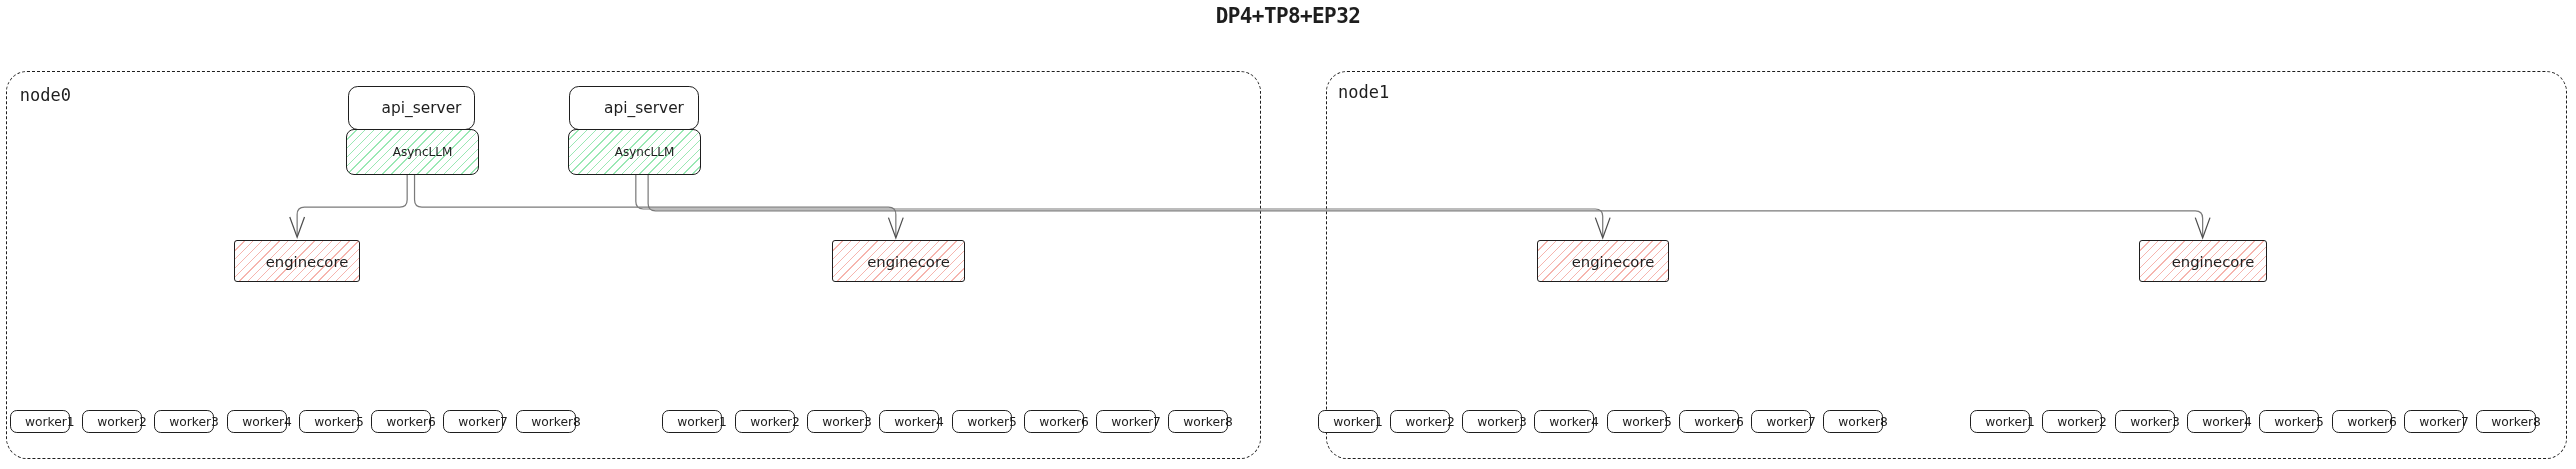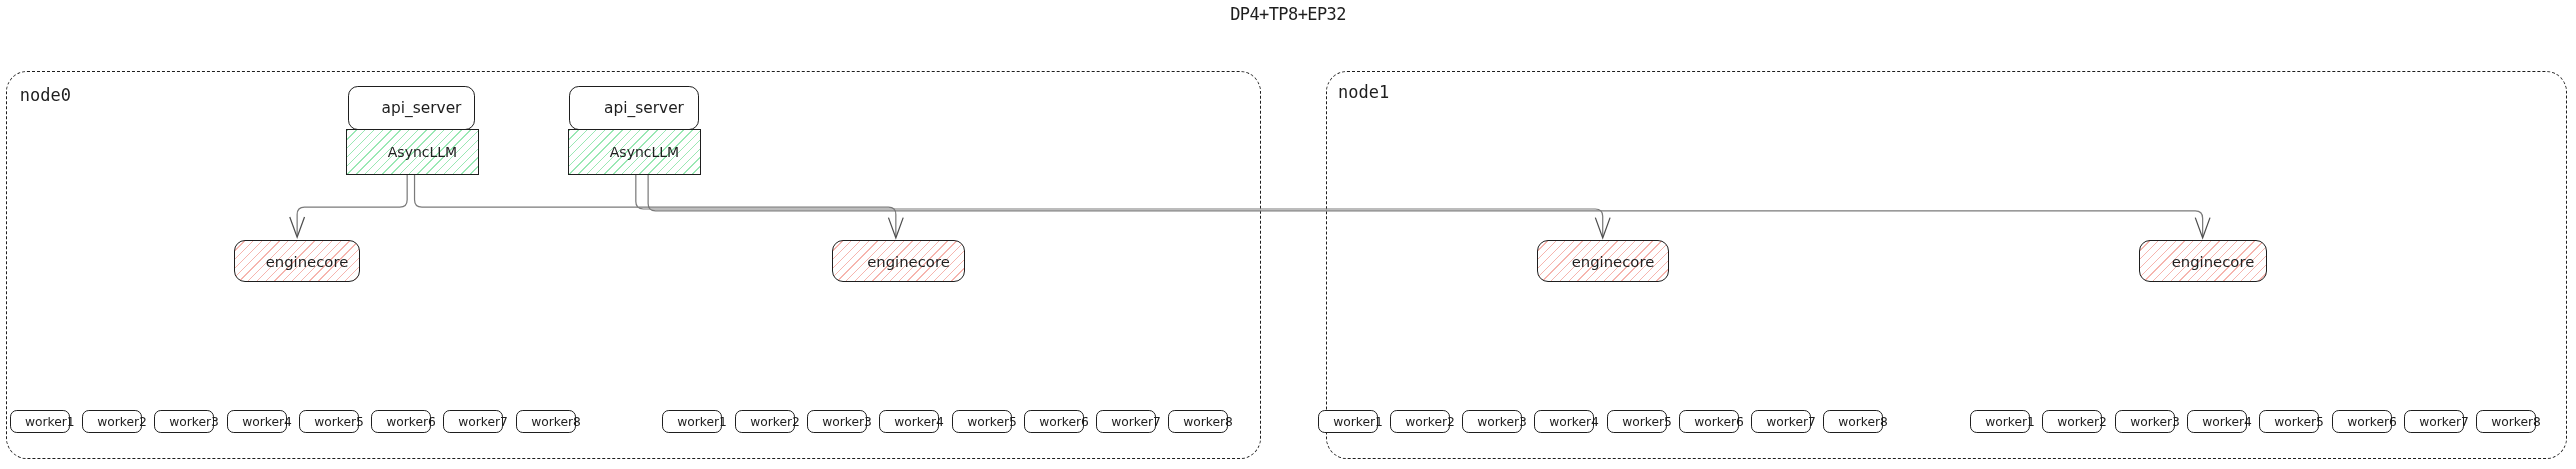--- a/index.html
+++ b/index.html
@@ -2,46 +2,46 @@
 <html style="--green-hatch: #9ae8b4; --red-hatch: #f6b5ae;font-size:9.8px"><head>
 <meta charset="utf-8">
 <style>
   html,body{margin:0;padding:0;background:#ffffff;}
   .canvas{
     position:relative;width:2576px;height:469px;background:#ffffff;overflow:hidden;
     font-family:"DejaVu Sans", sans-serif;color:#1e1e1e;
   }
   .title{
     position:absolute;left:0;right:0;top:3.7px;text-align:center;
-    font-family:"DejaVu Sans Mono", monospace;font-size:17px;font-weight:normal;
+    font-family:"DejaVu Sans Mono", monospace;font-size:21px;font-weight:bold;
     letter-spacing:-0.6px;color:#1e1e1e;
   }
   .node-box{
     position:absolute;border:1.5px dashed #1e1e1e;border-radius:21px;
     background:transparent;box-sizing:border-box;z-index:1;
   }
   .node-label{
     position:absolute;font-family:"DejaVu Sans Mono", monospace;font-size:17px;
     color:#1e1e1e;z-index:4;
   }
   .wires{position:absolute;left:0;top:0;z-index:2;pointer-events:none;}
   .box{
     position:absolute;box-sizing:border-box;border:1.5px solid #1e1e1e;
     display:flex;align-items:center;justify-content:center;
     background-color:#ffffff;z-index:3;white-space:nowrap;padding-left:20px;
   }
   .api{border-radius:9.8px;font-size:15.4px;}
   .llm{
-    border-radius:0;font-size:14px;
+    border-radius:8px;font-size:12px;
     background-image:repeating-linear-gradient(135deg,
       var(--green-hatch) 0px, var(--green-hatch) 1px,
       transparent 1px, transparent 6.2px);
   }
   .engine{
-    border-radius:11px;font-size:14.8px;
+    border-radius:3px;font-size:14.8px;
     background-image:repeating-linear-gradient(135deg,
       var(--red-hatch) 0px, var(--red-hatch) 0.9px,
       transparent 0.9px, transparent 6.2px);
   }
   .worker{border-radius:6.8px;font-size:12.3px;}
 </style>
 </head>
 <body>
 
 <div class="canvas" id="canvas">

